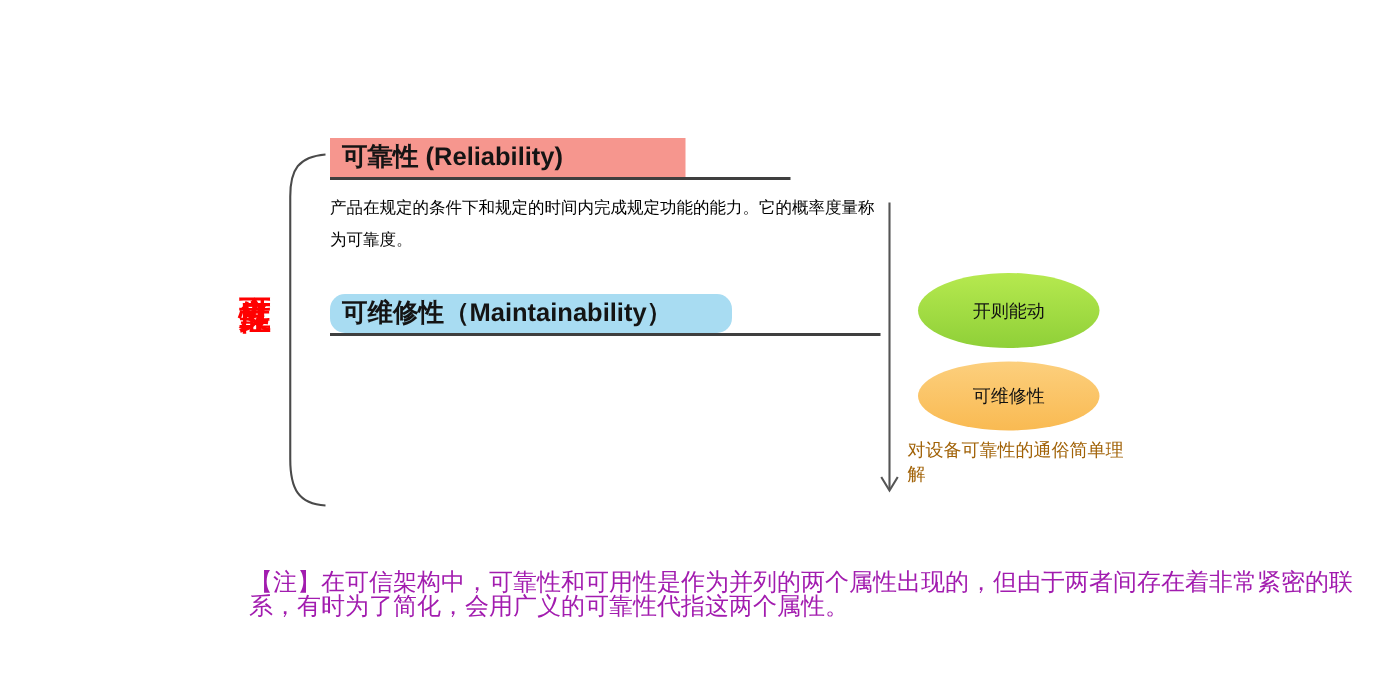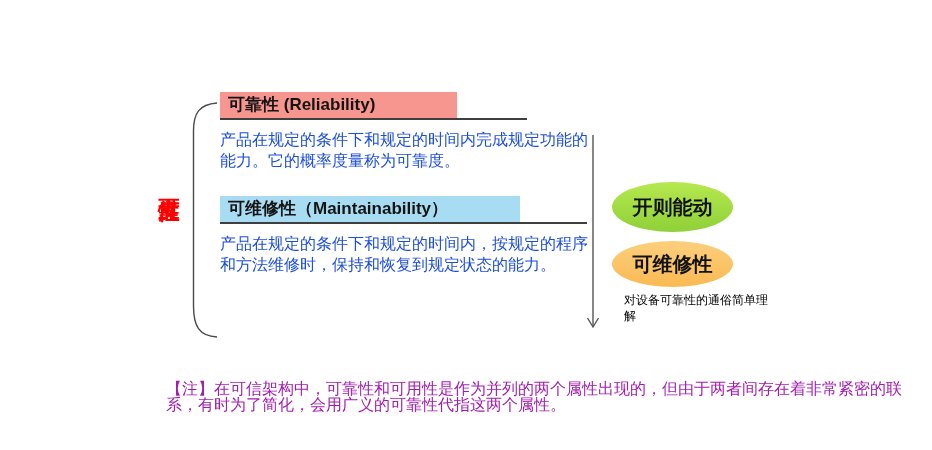--- a/index.html
+++ b/index.html
@@ -20,38 +20,38 @@
   .overlay-svg { position:absolute; left:0; top:0; width:932px; height:450px; pointer-events:none; }
 
   .sec { position:absolute; left:220px; width:380px; }
   .sec1 { top:92px; } .sec2 { top:196px; } .sec3 { top:290px; }
   .sec-head { border-bottom:2px solid #3f3f3f; }
   .u1 { width:307px; } .u2 { width:367px; } .u3 { width:308px; }
   .hl {
     display:inline-block; font-size:17px; font-weight:800; color:#141414;
     padding:3px 8px 3px 8px; line-height:20px; vertical-align:bottom;
   }
-  .hl1 { width:237px; } .hl2 { width:300px; } .hl3 { width:208px; }
+  .hl1 { width:237px; } .hl2 { width:268px;border-radius:10px; } .hl3 { width:208px; }
   .sec-body {
-    margin-top:9px; font-size:16px; line-height:21px; color:#1d4ed8;
+    margin-top:9px; font-size:11px; line-height:21px; color:#000000;
     letter-spacing:0px;
   }
   .b1 { width:372px; } .b2 { width:372px; } .b3 { width:358px; }
 
   .bubble {
     position:absolute; left:612px; width:121px; border-radius:50%;
     display:flex; align-items:center; justify-content:center;
-    font-size:20px; font-weight:700; color:#111;text-align:center;
+    font-size:12px; font-weight:400; color:#111;text-align:center;
   }
   .bubble-green { top:182px; height:50px; background:linear-gradient(180deg,#b6e94f 0%, #8fd038 100%); }
   .bubble-orange { top:241px; height:46px; background:linear-gradient(180deg,#fccf7d 0%, #f9ba52 100%); }
 
   .arrow-caption {
-    position:absolute; left:624px; top:292px; width:148px;
-    font-size:12px; line-height:16px; color:#000000;
+    position:absolute; left:605px; top:292px; width:148px;
+    font-size:12px; line-height:16px; color:#a16207;
   }
   .note {
     position:absolute; left:166px; top:381px; width:748px;
     font-size:16px; line-height:16px; color:#a21caf;
   }
 </style>
 </head>
 <body>
 
 <div class="canvas">
@@ -69,21 +69,20 @@
     <div class="sec-head u1">
       <span class="hl hl1" style="background-color: rgb(246, 150, 142);">可靠性 (Reliability)</span>
     </div>
     <p class="sec-body b1">产品在规定的条件下和规定的时间内完成规定功能的能力。它的概率度量称为可靠度。</p>
   </section>
 
   <section class="sec sec2">
     <div class="sec-head u2">
       <span class="hl hl2" style="background-color: rgb(168, 220, 242);">可维修性（Maintainability）</span>
     </div>
-    <p class="sec-body b2">产品在规定的条件下和规定的时间内，按规定的程序和方法维修时，保持和恢复到规定状态的能力。</p>
   </section>
 
   <section class="sec sec3">
   </section>
 
   <div class="bubble bubble-green">开则能动</div>
   <div class="bubble bubble-orange">可维修性</div>
 
   <div class="arrow-caption">对设备可靠性的通俗简单理解</div>
 

